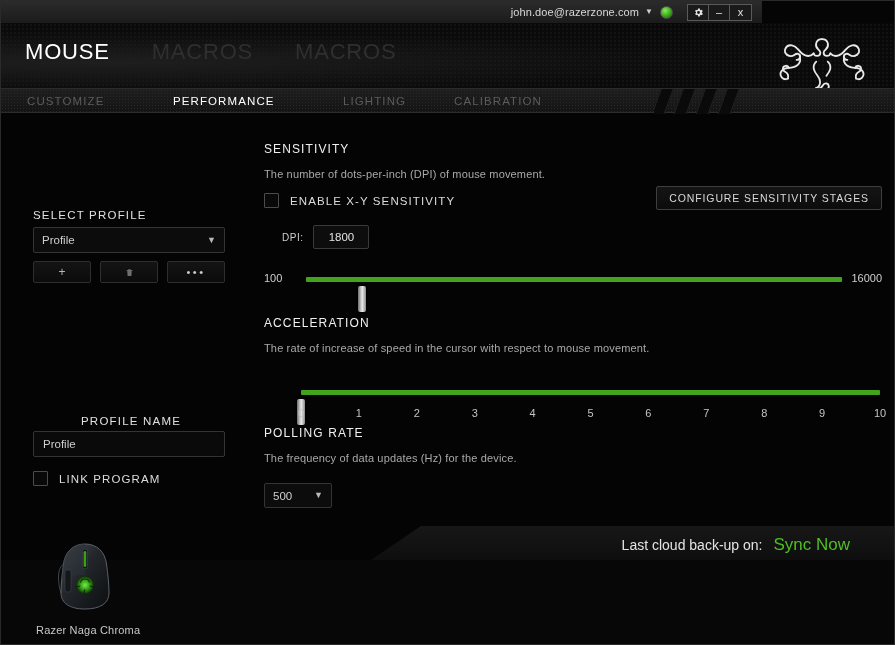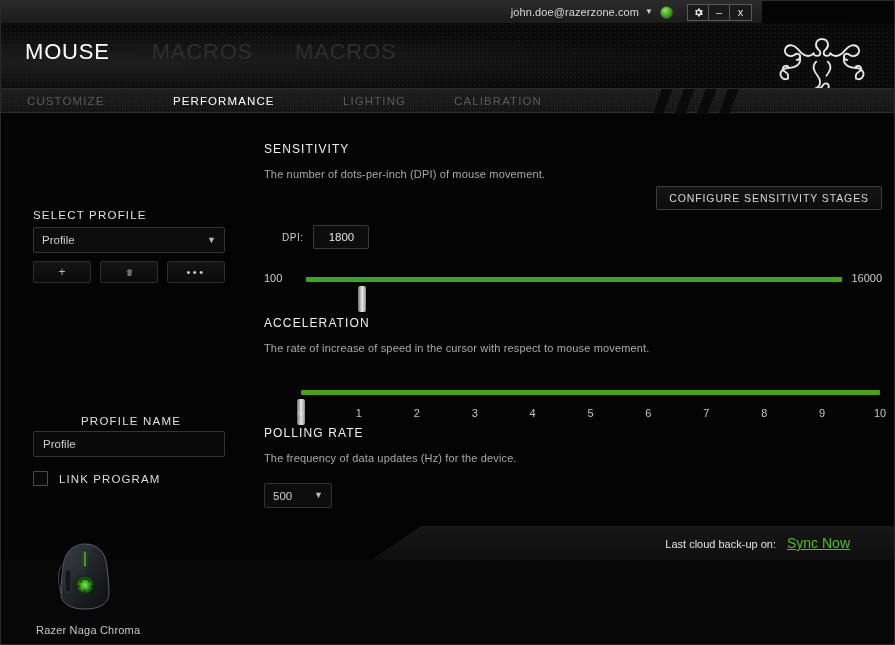--- a/index.html
+++ b/index.html
@@ -411,27 +411,26 @@
   }
   .backup-row {
     position: absolute;
     top: 9px; right: 46px;
     display: flex;
     align-items: baseline;
     gap: 11px;
     z-index: 4;
   }
   .backup-label {
-    font-size: 11px;
+    font-size: 14px;
     color: #e4e4e4;
   }
   .sync-link {
-    font-size: 14px;
+    font-size: 17px;
     color: #4fbf22;
-    text-decoration: underline;
   }
   .device {
     position: absolute;
     top: 14px; left: 34px;
     width: 200px;
     z-index: 4;
   }
   .device-img { width: 92px; height: 72px; display: block; margin-left: 4px; }
   .device-name {
     margin-top: 12px;
@@ -536,20 +535,24 @@
         <span class="checkbox"></span>
         <span class="ck-label">LINK PROGRAM</span>
       </div>
     </div>
 
     <div class="content">
 
       <div class="sec-title" id="sens-title">SENSITIVITY</div>
       <div class="sec-desc" id="sens-desc">The number of dots-per-inch (DPI) of mouse movement.</div>
 
+      <div class="checkrow" id="xy-row">
+        <span class="checkbox"></span>
+        <span class="ck-label">ENABLE X-Y SENSITIVITY</span>
+      </div>
 
       <div class="dpi-row">
         <span class="dpi-label">DPI:</span>
         <span class="dpi-box">1800</span>
       </div>
 
       <div class="ghost-btn" id="configure-stages">CONFIGURE SENSITIVITY STAGES</div>
 
       <div class="slider-wrap" id="sens-slider-wrap">
         <span class="slider-endlabel left">100</span>

